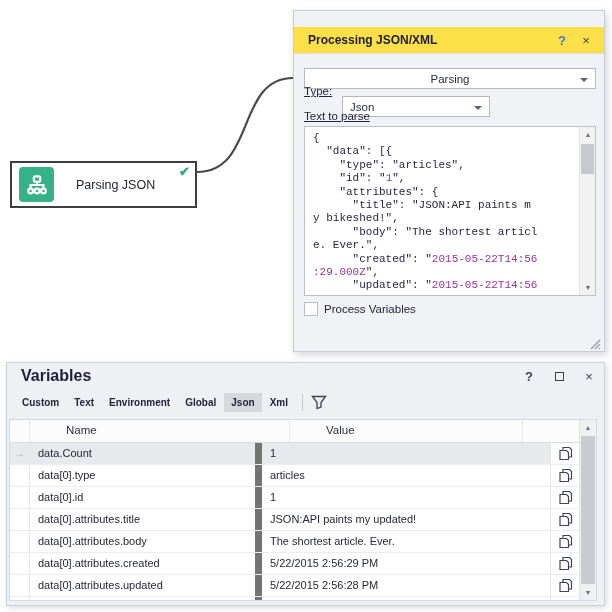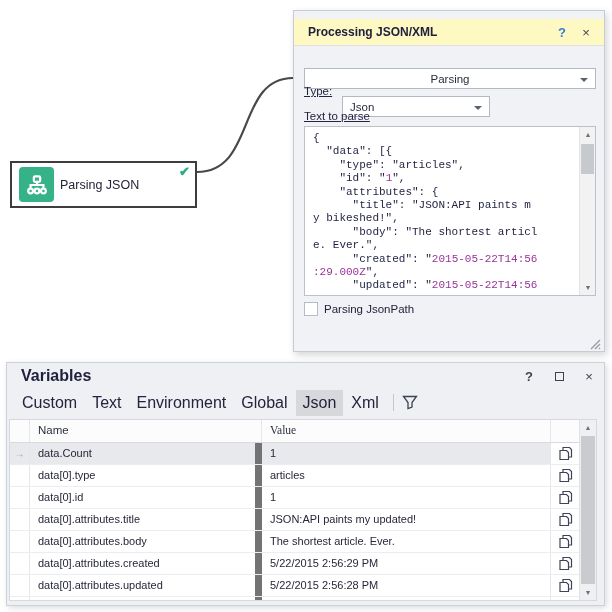--- a/index.html
+++ b/index.html
@@ -8,27 +8,27 @@
   #canvas { position:relative; width:612px; height:612px; background:#ffffff; overflow:hidden; }
 
   
   #connector-svg { position:absolute; left:0; top:0; width:612px; height:612px; pointer-events:none; }
 
   
   #node { position:absolute; left:10px; top:161px; width:187px; height:47px;
           background:#ffffff; border:2px solid #3d3d3d; display:flex; align-items:center; }
   .node-icon { width:35px; height:35px; margin-left:7px; background:#35b287; border-radius:4px;
                display:flex; align-items:center; justify-content:center; flex:0 0 auto; }
-  .node-label { margin-left:6px; font-size:12.5px; color:#222433; }
+  .node-label { margin-left:22px; font-size:12.5px; color:#222433; }
   .node-check { position:absolute; right:5px; top:1px; color:#2bae7c; font-size:13px; font-weight:bold; }
 
   
   #dialog { position:absolute; left:293px; top:10px; width:312px; height:342px;
             background:#f1f2f5; border:1px solid #c7cbd3; box-shadow:2px 3px 7px rgba(60,64,80,.22); }
-  .dlg-titlebar { position:absolute; left:0; top:8px; right:0; height:27px; background:#fef9c3;
+  .dlg-titlebar { position:absolute; left:0; top:16px; right:0; height:27px; background:#fde047;
                   display:flex; align-items:center; border-bottom:1px solid #dddfe5; }
   .dlg-title { margin-left:14px; font-weight:bold; font-size:12px; color:#21213f; flex:1 1 auto; }
   .titlebtn { width:24px; text-align:center; font-size:13px; color:#3f424d; cursor:default; }
   .help-btn { color:#3a7bd5; font-weight:bold; }
   .dlg-close { margin-right:6px; }
 
   .select { position:absolute; height:21px; background:#ffffff; border:1px solid #b3b9c3;
             font-size:11.5px; color:#2a2c3c; display:flex; align-items:center;margin-top:15px; }
   .caret { position:absolute; right:7px; top:9px; width:0; height:0;
            border-left:4px solid transparent; border-right:4px solid transparent; border-top:4px solid #5b616d; }
@@ -60,32 +60,32 @@
 
   
   #varpanel { position:absolute; left:6px; top:362px; width:599px; height:244px;
               background:#eef0f4; border:1px solid #ccd0d7; box-shadow:2px 2px 6px rgba(60,64,80,.18); }
   .vp-titlebar { position:absolute; left:0; top:0; right:0; height:26px; display:flex; align-items:center; }
   .vp-title { margin-left:14px; font-weight:bold; font-size:16px; color:#21213f; flex:1 1 auto; }
   .max-icon { display:inline-block; width:9px; height:9px; border:1.4px solid #3f424d; }
   .vp-btn { width:30px; display:flex; align-items:center; justify-content:center; font-size:13px; color:#3f424d; }
 
   .vp-tabs { position:absolute; left:8px; top:27px; height:25px; display:flex; align-items:center; }
-  .vp-tab { font-size:16px; color:#23233c; padding:4px 7px; margin-right:1px; }
+  .vp-tab { font-size:10px; color:#23233c; padding:4px 7px; margin-right:1px;font-weight:bold; }
   .vp-tab.selected { background:#d6d8db; }
   .tab-sep { width:1px; height:17px; background:#c4c7cc; margin:0 8px 0 6px; }
   .funnel { display:flex; align-items:center; }
 
   .vp-table { position:absolute; left:2px; top:56px; width:588px; height:182px;
               background:#ffffff; border:1px solid #d5d8de; overflow:hidden; }
   .vt-header { position:absolute; left:0; top:0; right:17px; height:23px; background:#fcfcfd;
-               border-bottom:1px solid #d8dade; display:flex; font-size:11.5px; color:#2c2e3e; }
+               border-bottom:1px solid #d8dade; display:flex; font-size:11.5px; color:#2c2e3e;gap:28px; }
   .h-gutter { width:20px; border-right:1px solid #e4e6ea; }
   .h-name { width:232px; padding:4px 0 0 8px; border-right:1px solid #e4e6ea; }
-  .h-value { flex:1 1 auto; padding:4px 0 0 8px; border-right:1px solid #e4e6ea;font-family:Liberation Serif, serif; }
+  .h-value { flex:1 1 auto; padding:4px 0 0 8px; border-right:1px solid #e4e6ea; }
   .h-copy { width:28px; }
 
   .vt-rows { position:absolute; left:0; top:23px; right:17px; bottom:0; }
   .vt-row { display:flex; height:22px; border-bottom:1px solid #ebedf0; font-size:11px; color:#26283a; background:#ffffff; }
   .c-gutter { width:20px; border-right:1px solid #e4e6ea; display:flex; align-items:center; justify-content:center;
               color:#9aa0aa; font-size:10px; }
   .c-name { width:232px; padding:4px 0 0 8px; border-right:7px solid #737373; white-space:nowrap; overflow:hidden; }
   .c-value { flex:1 1 auto; padding:4px 0 0 8px; border-right:1px solid #e4e6ea; white-space:nowrap; overflow:hidden; }
   .c-copy { width:28px; display:flex; align-items:center; justify-content:center; }
   .vt-row.selected .c-gutter, .vt-row.selected .c-name, .vt-row.selected .c-value { background:#e8e9ec; }
@@ -140,21 +140,21 @@
       <div class="code" id="code"><div class="code-line"><span>{</span></div><div class="code-line"><span>  "data": [{</span></div><div class="code-line"><span>    "type": "articles",</span></div><div class="code-line"><span>    "id": "</span><span class="tok-m">1</span><span>",</span></div><div class="code-line"><span>    "attributes": {</span></div><div class="code-line"><span>      "title": "JSON:API paints m</span></div><div class="code-line"><span>y bikeshed!",</span></div><div class="code-line"><span>      "body": "The shortest articl</span></div><div class="code-line"><span>e. Ever.",</span></div><div class="code-line"><span>      "created": "</span><span class="tok-m">2015-05-22T14:56</span></div><div class="code-line"><span class="tok-m">:29.000Z</span><span>",</span></div><div class="code-line"><span>      "updated": "</span><span class="tok-m">2015-05-22T14:56</span></div></div>
       <div class="vscroll">
         <div class="sb-btn sb-up">▲</div>
         <div class="sb-thumb"></div>
         <div class="sb-btn sb-dn">▼</div>
       </div>
     </div>
 
     <div class="checkbox-row">
       <span class="cb"></span>
-      <span class="cb-label">Parsing JsonPath</span>
+      <span class="cb-label">Process Variables</span>
     </div>
 
     <div class="grip">
       <svg width="12" height="12" viewBox="0 0 12 12" stroke="#9b9da3" stroke-width="1.4">
         <path d="M11 2 L2 11 M11 6 L6 11 M11 10 L10 11" fill="none"></path>
       </svg>
     </div>
   </div>
 
   <div id="varpanel">

